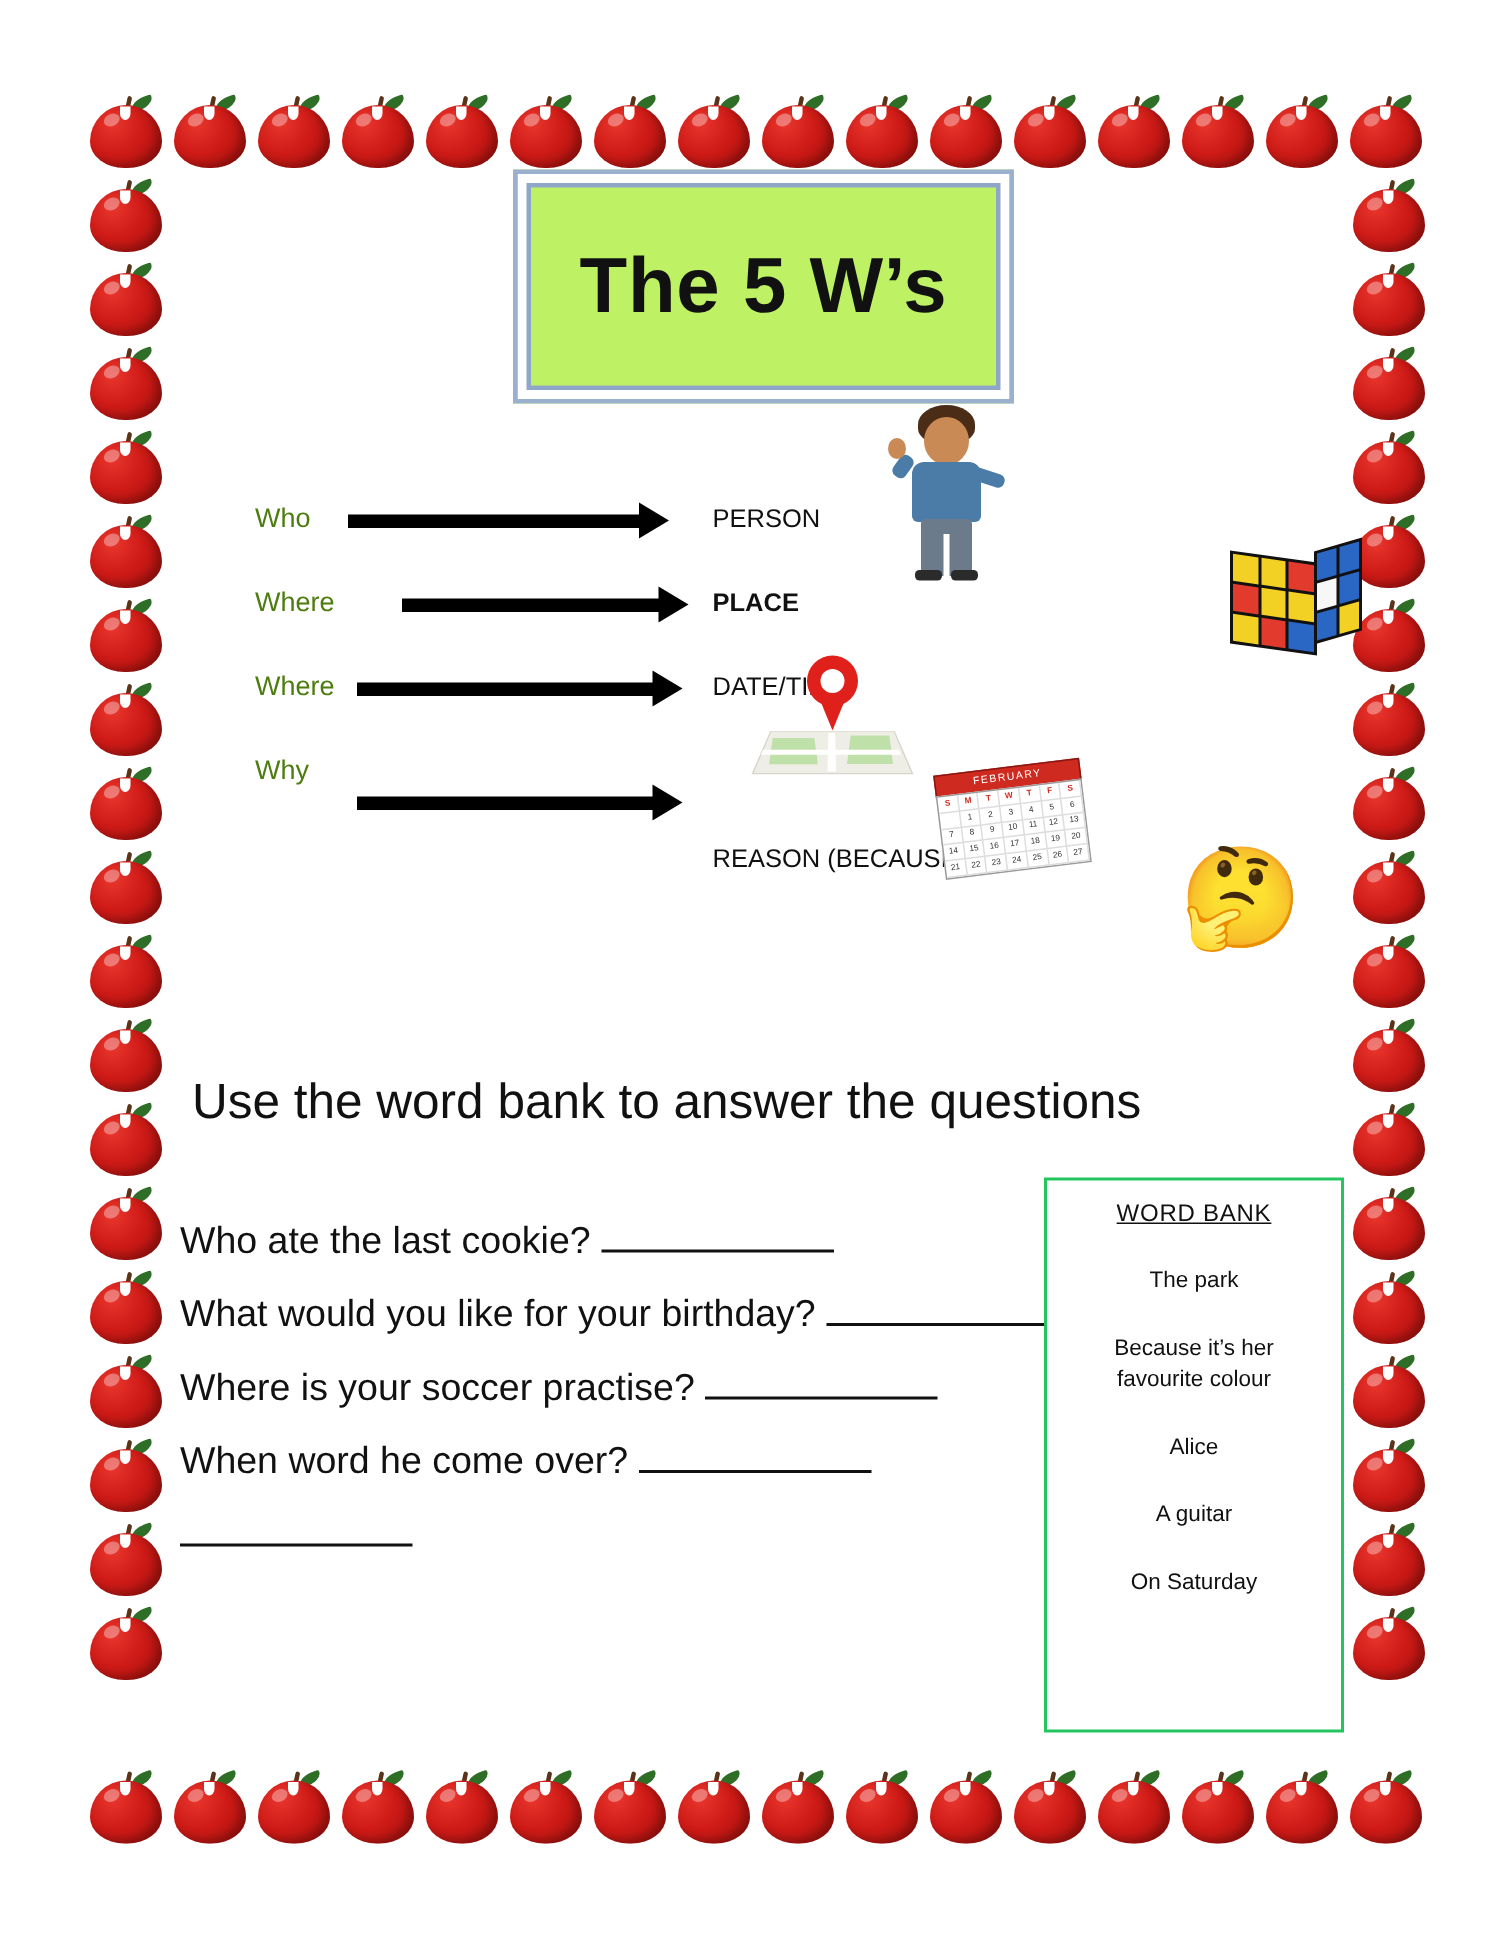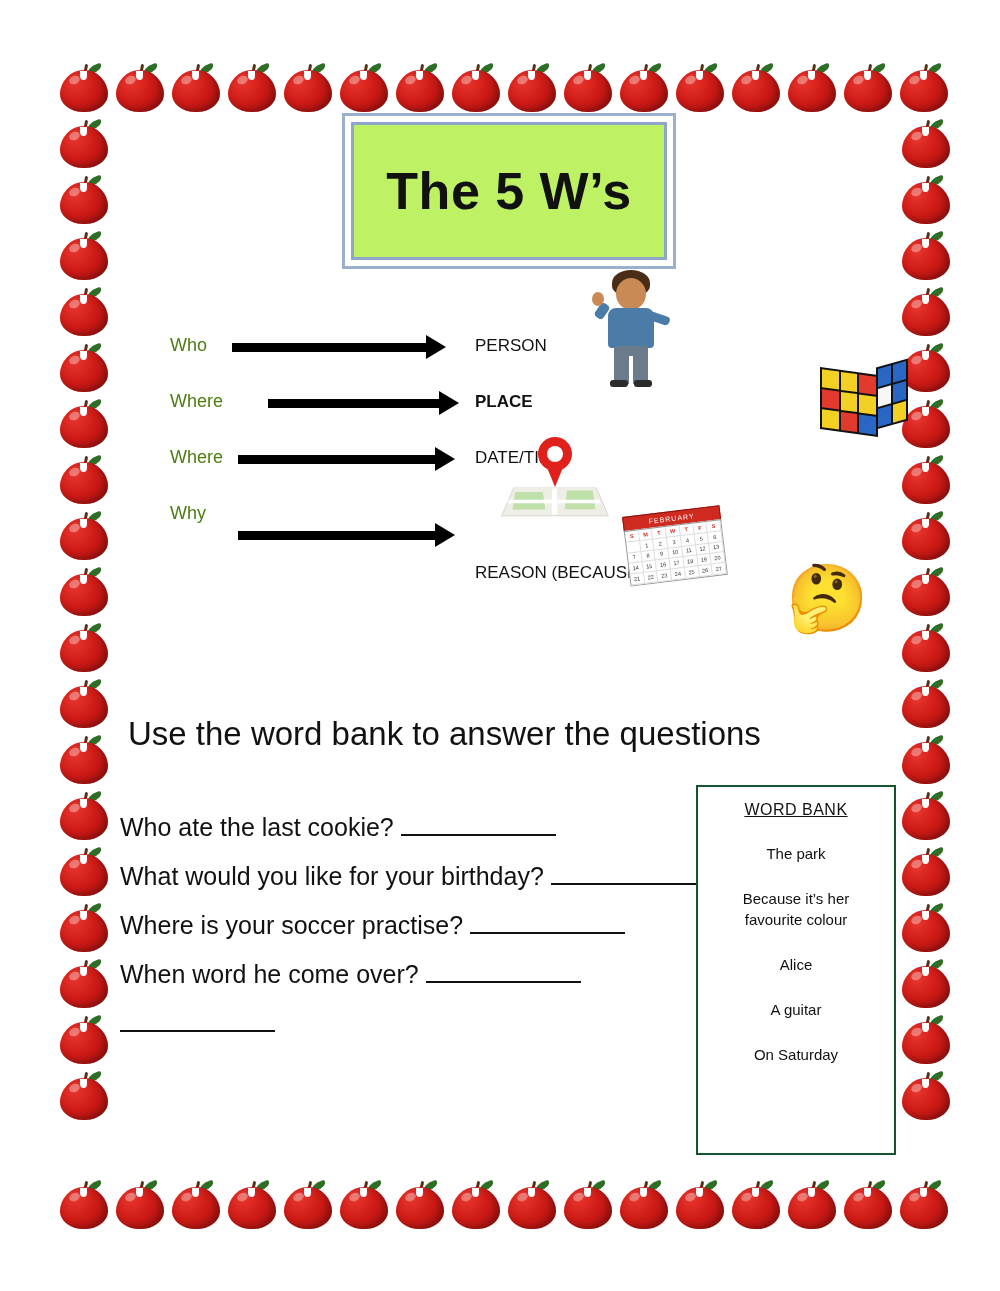--- a/index.html
+++ b/index.html
@@ -200,21 +200,21 @@
     height: 20px;
   }
 
   
   .wordbank {
     position: absolute;
     left: 586px;
     top: 690px;
     width: 196px;
     height: 366px;
-    border: 2px solid #14532d;
+    border: 2px solid #22c55e;
     background: #ffffff;
     text-align: center;
   }
   .wb-title {
     margin-top: 14px;
     font-size: 16px;
     color: #111111;
     text-decoration: underline;
     letter-spacing: .5px;
   }

